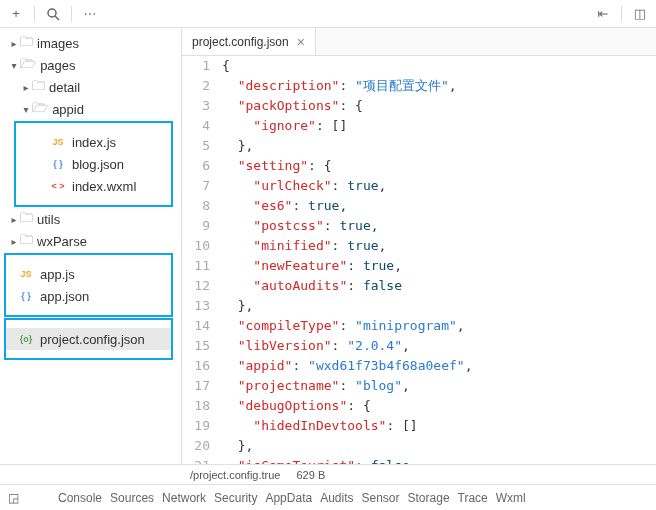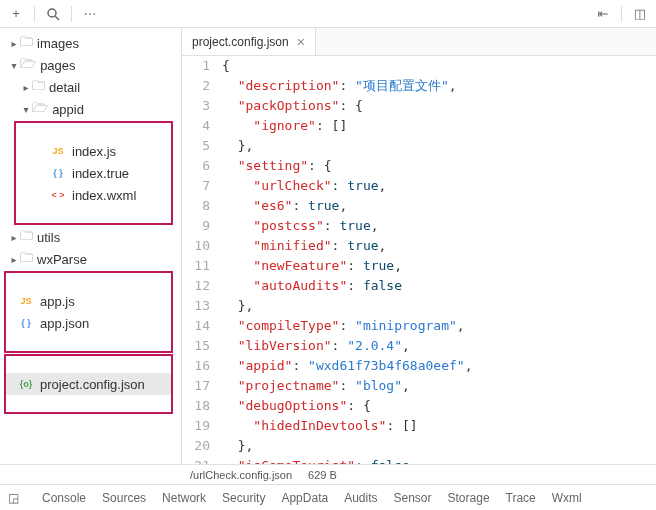--- a/index.html
+++ b/index.html
@@ -13,21 +13,21 @@
 .tree-item.selected { background: #e8e8e8; }
 .arrow { width: 12px; display: inline-flex; justify-content: center; color: #666; font-size: 10px; }
 .foldericon { margin-right: 4px; color: #888; font-size: 13px; }
 .fileicon { width: 24px; display: inline-flex; justify-content: center; font-size: 9px; font-weight: bold; margin-right: 2px; }
 .fi-js { color: #f5a623; }
 .fi-json { color: #4a90e2; }
 .fi-wxml { color: #e94b35; }
 .fi-wxss { color: #4a90e2; font-size: 7px; }
 .fi-config { color: #50a050; }
 .indent-1 { padding-left: 20px; }
-.redbox { border: 2px solid #be185d; margin: 1px 8px 1px 14px; padding: 17px 0; }
+.redbox { border: 2px solid #0ea5e9; margin: 1px 8px 1px 14px; padding: 8px 0; }
 .redbox .tree-item { padding-left: 30px; }
 .redbox.lvl0 { margin-left: 4px; }
 .redbox.lvl0 .tree-item { padding-left: 8px; }
 .editor-pane { flex: 1; display: flex; flex-direction: column; overflow: hidden; }
 .tabs { height: 28px; display: flex; align-items: center; border-bottom: 1px solid #e0e0e0; background: #fafafa; }
 .tab { padding: 0 10px; height: 100%; display: flex; align-items: center; gap: 8px; background: #fff; border-right: 1px solid #e0e0e0; font-size: 12px; }
 .tab-close { color: #888; cursor: pointer; font-size: 14px; }
 .code-area { flex: 1; display: flex; overflow: auto; font-family: Consolas, Menlo, monospace; font-size: 13px; line-height: 20px; }
 .gutter { width: 40px; text-align: right; padding-right: 12px; color: #aaa; user-select: none; background: #fff; }
 .code { flex: 1; white-space: pre; }
@@ -82,21 +82,21 @@
         <span class="foldericon">🗁</span>
         <span>appid</span>
       </div>
     <div class="redbox">
       <div class="tree-item">
           <span class="fileicon fi-js">JS</span>
           <span>index.js</span>
         </div>
       <div class="tree-item">
           <span class="fileicon fi-json">{ }</span>
-          <span>index.true</span>
+          <span>blog.json</span>
         </div>
       <div class="tree-item">
           <span class="fileicon fi-wxml">&lt; &gt;</span>
           <span>index.wxml</span>
         </div>
     </div>
     <div class="tree-item">
         <span class="arrow">▸</span>
         <span class="foldericon">🗀</span>
         <span>utils</span>
@@ -154,27 +154,27 @@
           <div>19</div>
           <div>20</div>
           <div>21</div>
         </div>
       <div class="code" id="code"><div><span class="c-punc">{</span></div><div>  <span class="c-key">"description"</span><span class="c-punc">: </span><span class="c-str">"项目配置文件"</span><span class="c-punc">,</span></div><div>  <span class="c-key">"packOptions"</span><span class="c-punc">: </span><span class="c-punc">{</span></div><div>    <span class="c-key">"ignore"</span><span class="c-punc">: </span><span class="c-punc">[]</span></div><div>  <span class="c-punc">},</span></div><div>  <span class="c-key">"setting"</span><span class="c-punc">: </span><span class="c-punc">{</span></div><div>    <span class="c-key">"urlCheck"</span><span class="c-punc">: </span><span class="c-kw">true</span><span class="c-punc">,</span></div><div>    <span class="c-key">"es6"</span><span class="c-punc">: </span><span class="c-kw">true</span><span class="c-punc">,</span></div><div>    <span class="c-key">"postcss"</span><span class="c-punc">: </span><span class="c-kw">true</span><span class="c-punc">,</span></div><div>    <span class="c-key">"minified"</span><span class="c-punc">: </span><span class="c-kw">true</span><span class="c-punc">,</span></div><div>    <span class="c-key">"newFeature"</span><span class="c-punc">: </span><span class="c-kw">true</span><span class="c-punc">,</span></div><div>    <span class="c-key">"autoAudits"</span><span class="c-punc">: </span><span class="c-kw">false</span></div><div>  <span class="c-punc">},</span></div><div>  <span class="c-key">"compileType"</span><span class="c-punc">: </span><span class="c-str">"miniprogram"</span><span class="c-punc">,</span></div><div>  <span class="c-key">"libVersion"</span><span class="c-punc">: </span><span class="c-str">"2.0.4"</span><span class="c-punc">,</span></div><div>  <span class="c-key">"appid"</span><span class="c-punc">: </span><span class="c-str">"wxd61f73b4f68a0eef"</span><span class="c-punc">,</span></div><div>  <span class="c-key">"projectname"</span><span class="c-punc">: </span><span class="c-str">"blog"</span><span class="c-punc">,</span></div><div>  <span class="c-key">"debugOptions"</span><span class="c-punc">: </span><span class="c-punc">{</span></div><div>    <span class="c-key">"hidedInDevtools"</span><span class="c-punc">: </span><span class="c-punc">[]</span></div><div>  <span class="c-punc">},</span></div><div>  <span class="c-key">"isGameTourist"</span><span class="c-punc">: </span><span class="c-kw">false</span><span class="c-punc">,</span></div></div>
     </div>
   </div>
 </div>
 
 <div class="statusbar">
-  <span>/urlCheck.config.json</span>
+  <span>/project.config.true</span>
   <span>629 B</span>
 </div>
 
 <div class="bottombar">
   <span class="bottom-icon">◲</span>
-  <span id="bottom-tabs-container" style="display: flex; gap: 16px;">
+  <span id="bottom-tabs-container" style="display: flex; gap: 8px; margin-left: 16px;">
       <span class="bottom-tab">Console</span>
       <span class="bottom-tab">Sources</span>
       <span class="bottom-tab">Network</span>
       <span class="bottom-tab">Security</span>
       <span class="bottom-tab">AppData</span>
       <span class="bottom-tab">Audits</span>
       <span class="bottom-tab">Sensor</span>
       <span class="bottom-tab">Storage</span>
       <span class="bottom-tab">Trace</span>
       <span class="bottom-tab">Wxml</span>

